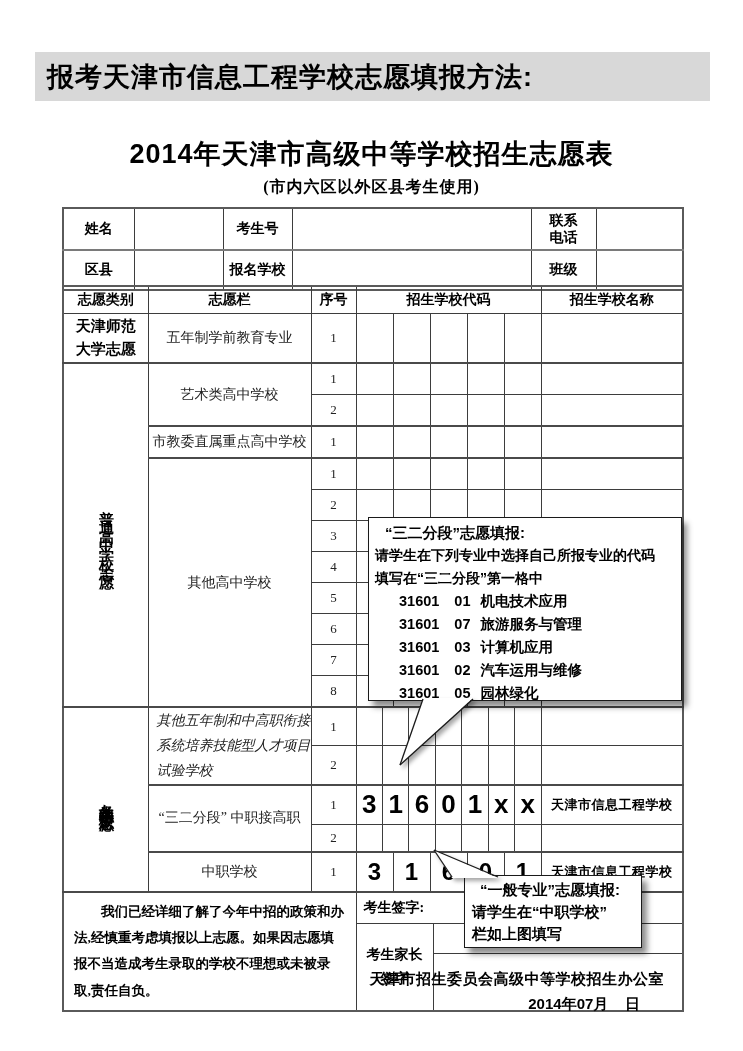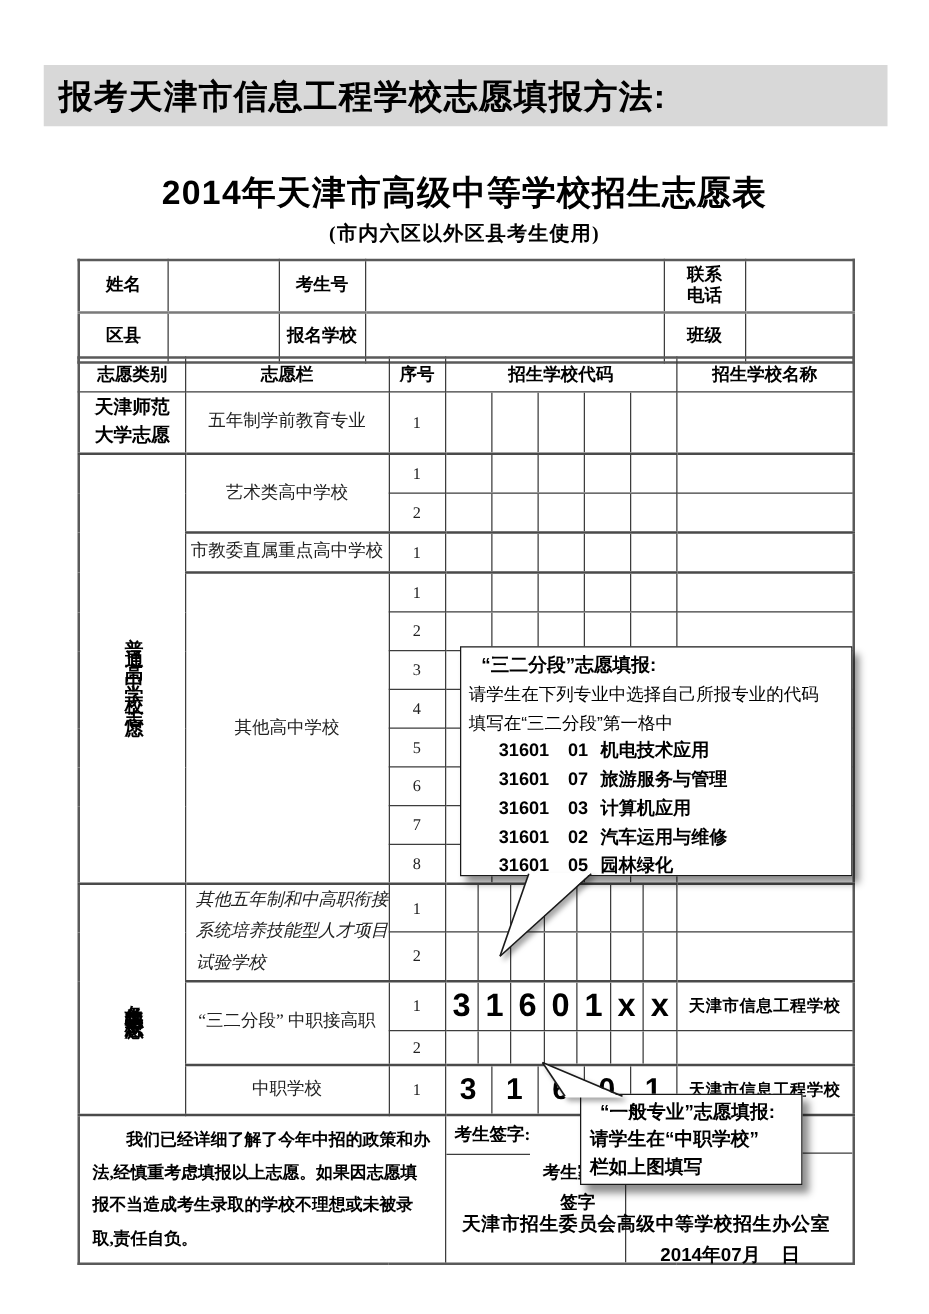--- a/index.html
+++ b/index.html
@@ -50,37 +50,37 @@
   .cells > div:last-child{border-right:none;}
   .cells.big > div{font-weight:bold;font-size:26px;}
   .cells.med > div{font-weight:bold;font-size:24px;}
   .schoolname{font-weight:bold;font-size:13px;letter-spacing:0.5px;}
 
   
   td.decl{font-family:"Liberation Serif","DejaVu Serif",serif;font-weight:bold;font-size:13.5px;
           text-align:left;vertical-align:middle;padding:6px 10px;line-height:1.95;}
   .decl div{text-indent:2em;}
   td.sigarea{padding:0;position:relative;}
-  .sig-wrap{position:absolute;inset:0;display:flex;flex-direction:row;}
+  .sig-wrap{position:absolute;inset:0;display:flex;flex-direction:column;}
   .sig-row1{height:30px;border-bottom:1px solid #3d3d3d;display:flex;align-items:center;
             font-family:"Liberation Serif","DejaVu Serif",serif;font-weight:bold;font-size:14px;padding-left:7px;}
   .sig-row2{flex:1;display:flex;}
   .sig-label{width:76px;border-right:1px solid #3d3d3d;display:flex;align-items:center;justify-content:center;
              font-family:"Liberation Serif","DejaVu Serif",serif;font-weight:bold;font-size:14px;
              text-align:center;line-height:1.7;}
   .sig-blank{flex:1;display:flex;flex-direction:column;}
   .sig-blank .half1{height:29px;border-bottom:1px solid #3d3d3d;}
   .sig-blank .half2{flex:1;}
 
   
   .callout{position:absolute;background:#fff;border:1.3px solid #1a1a1a;box-sizing:border-box;
            box-shadow:5px 6px 6px rgba(0,0,0,0.45);z-index:5;}
   .callout1{left:368px;top:517px;width:314px;height:184px;padding:3px 6px;}
   .callout1 .c-title{font-size:15px;font-weight:bold;line-height:23px;text-indent:10px;}
-  .callout1 .c-line{font-size:14px;font-weight:normal;line-height:23px;}
+  .callout1 .c-line{font-size:14px;font-weight:bold;line-height:23px;}
   .major{font-size:14.5px;font-weight:bold;line-height:23px;}
   .major .mcode{margin-left:24px;text-align:right;}
   .major .msub{margin-left:15px;}
   .major .mname{margin-left:10px;}
   .callout2{left:464px;top:875px;width:178px;height:73px;padding:3px 7px;}
   .callout2 .c-title{font-size:15px;font-weight:bold;line-height:22px;text-indent:8px;}
   .callout2 .c-line{font-size:15px;font-weight:bold;line-height:22px;}
   svg.tail{position:absolute;left:0;top:0;width:743px;height:1051px;z-index:6;pointer-events:none;
            filter:drop-shadow(3px 3px 2px rgba(0,0,0,0.35));}
 

